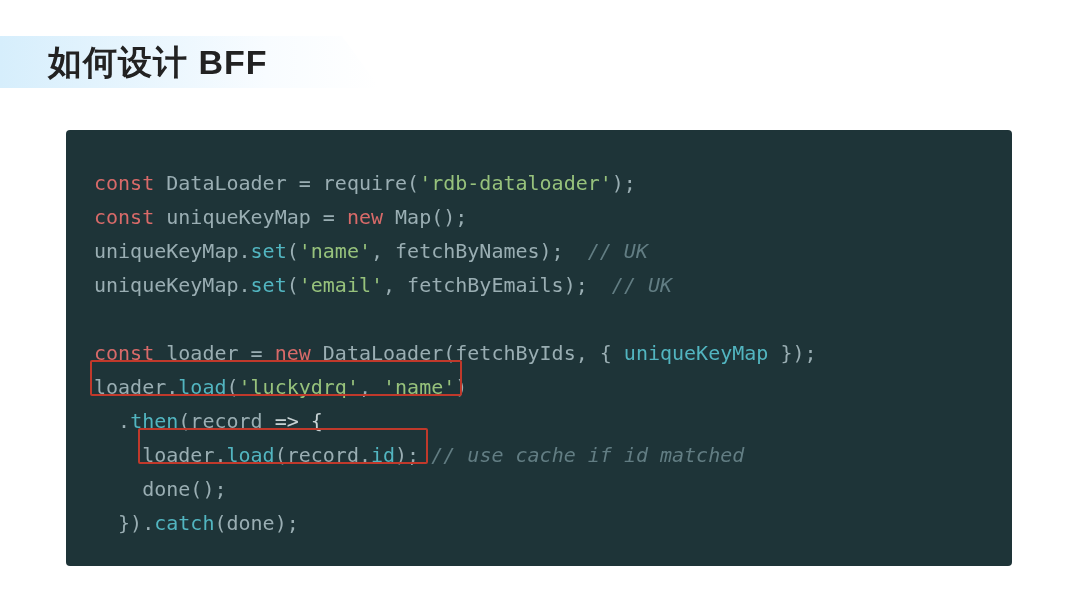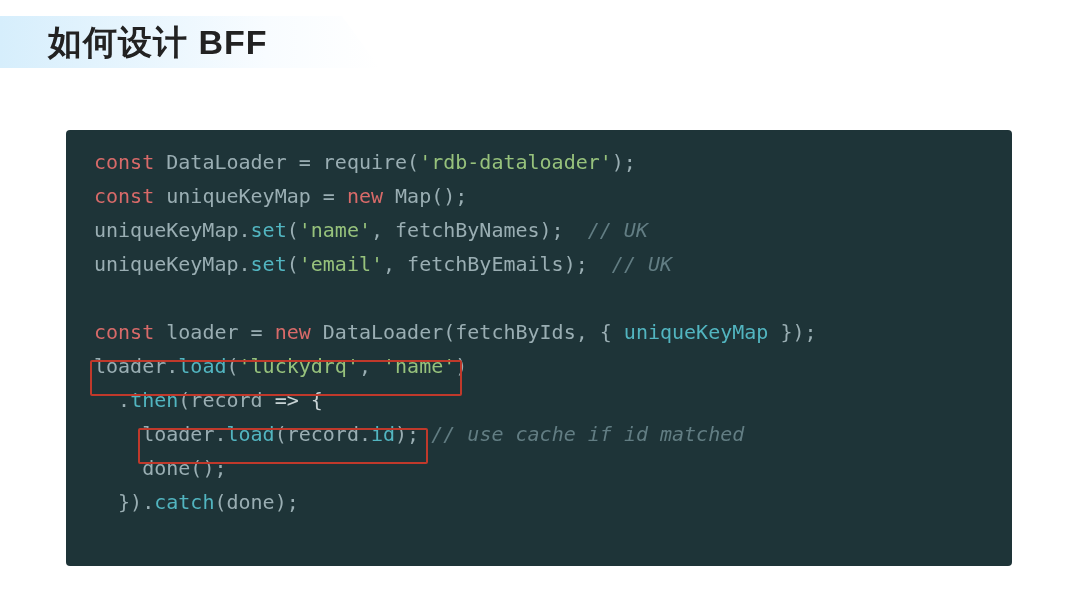--- a/index.html
+++ b/index.html
@@ -6,21 +6,21 @@
     margin: 0;
     padding: 0;
     width: 1080px;
     height: 608px;
     font-family: "Helvetica Neue", Arial, sans-serif;
     background: #ffffff;
     overflow: hidden;
   }
   .title-bar {
     position: relative;
-    margin-top: 16px;
+    margin-top: 36px;
     height: 52px;
   }
   .title-bg {
     position: absolute;
     left: 0;
     top: 0;
     width: 380px;
     height: 52px;
     background: linear-gradient(90deg, #d6eefc 0%, #f8fcff 70%, #ffffff 100%);
     clip-path: polygon(0 0, 90% 0, 100% 100%, 0 100%);
@@ -36,21 +36,21 @@
   }
   .code-block {
     position: absolute;
     left: 66px;
     top: 130px;
     width: 946px;
     height: 436px;
     background: #1e3438;
     border-radius: 4px;
     box-sizing: border-box;
-    padding: 15px 28px;
+    padding: 36px 28px;
   }
   pre.code {
     margin: 0;
     font-family: "Menlo", "Consolas", monospace;
     font-size: 20px;
     line-height: 34px;
     color: #9aaeb3;
     white-space: pre;
   }
   

